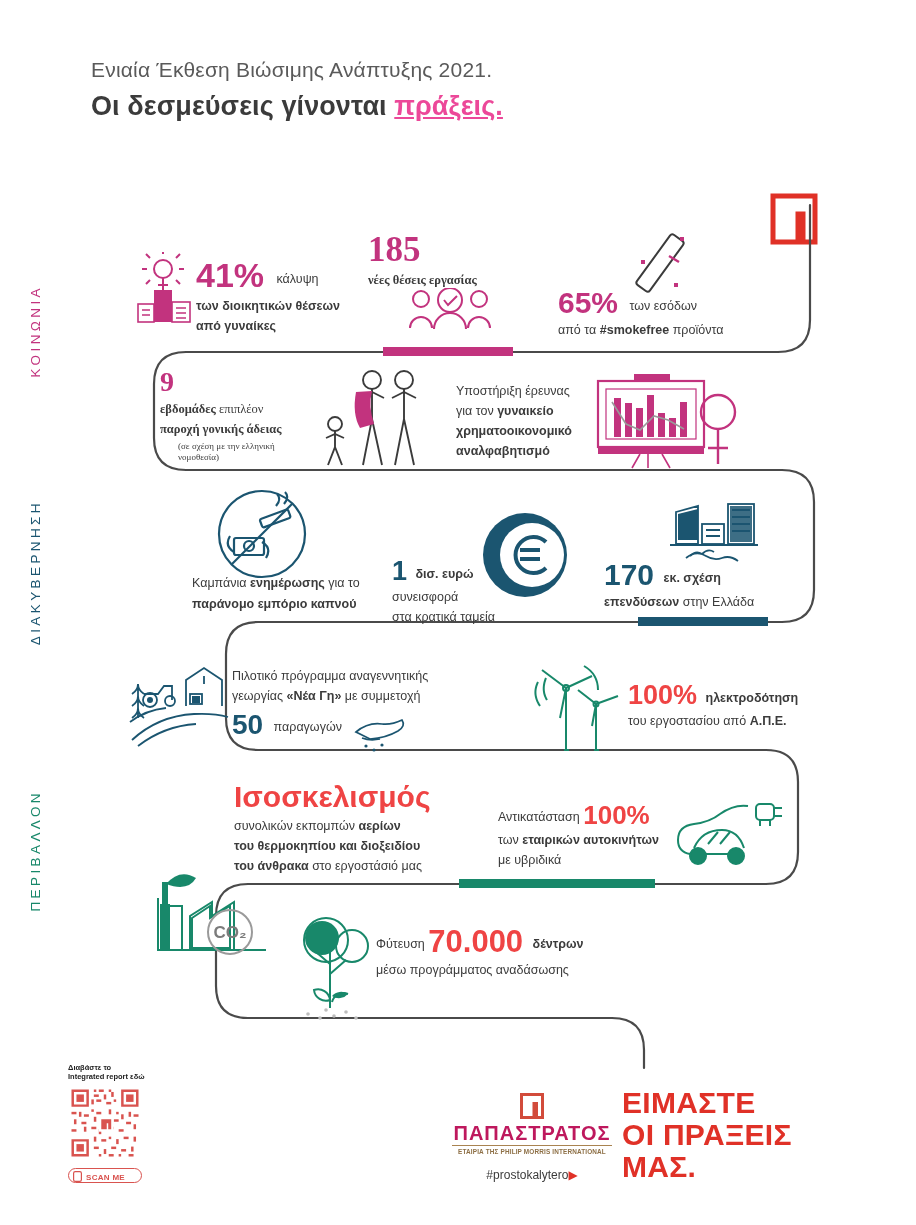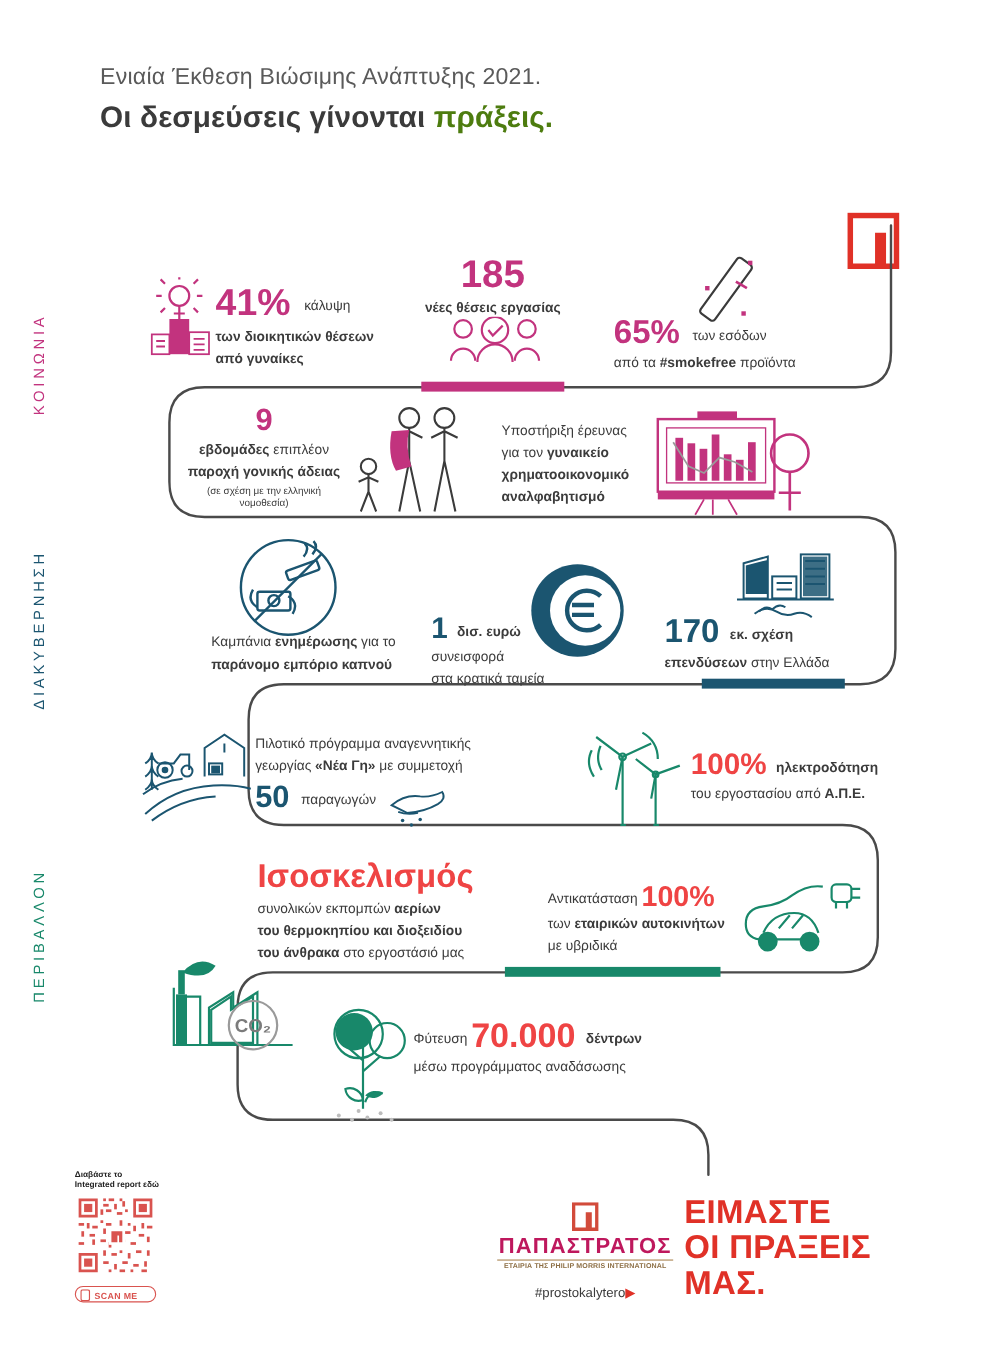--- a/index.html
+++ b/index.html
@@ -11,21 +11,21 @@
     color:#3b3b3b;
     position:relative;
     overflow:hidden;
   }
   .page{position:relative;width:916px;height:1225px;}
 
   
   .hdr{position:absolute;left:91px;top:58px;}
   .hdr .line1{font-size:21px;color:#5a5a5a;letter-spacing:.2px;font-weight:400;}
   .hdr .line2{font-size:27px;font-weight:bold;color:#3b3b3b;margin-top:9px;letter-spacing:.1px;}
-  .hdr .line2 .accent{color:#4d7c0f;}
+  .hdr .line2 .accent{color:#ec4899;text-decoration:underline;}
 
   
   .pathwrap{position:absolute;left:0;top:0;width:916px;height:1225px;pointer-events:none;}
 
   
   .pillar{
     position:absolute;
     writing-mode:vertical-rl;
     transform:rotate(180deg);
     font-size:13.5px;letter-spacing:3.4px;font-weight:400;
@@ -36,21 +36,21 @@
 
   
   .blk{position:absolute;}
   .big{font-weight:bold;line-height:1;}
   .mag{color:#C2337E;}
   .blu{color:#1B5570;}
   .grn{color:#ef4444;}
   .txt{font-size:12.5px;line-height:1.35;color:#3b3b3b;}
   .txt b{font-weight:bold;}
   .tiny{font-size:9px;line-height:1.2;}
-  .ctr{text-align:center;}
+  .ctr{text-align:left;font-family:Liberation Serif, serif;}
 
   
   .qrbox{position:absolute;left:68px;top:1063px;width:96px;}
   .qrcap{font-size:7.5px;line-height:1.25;color:#222;font-weight:bold;margin-bottom:4px;}
   .qrimg{width:72px;height:72px;background:#fff;border:1px solid #fff;position:relative;}
   .scanme{
     margin-top:4px;width:74px;height:15px;border:1.2px solid #D9534F;border-radius:8px;
     display:flex;align-items:flex-end;gap:4px;padding-left:4px;box-sizing:border-box;
   }
   .scanme span.lbl{font-size:8px;color:#D9534F;font-weight:bold;letter-spacing:.3px;}

